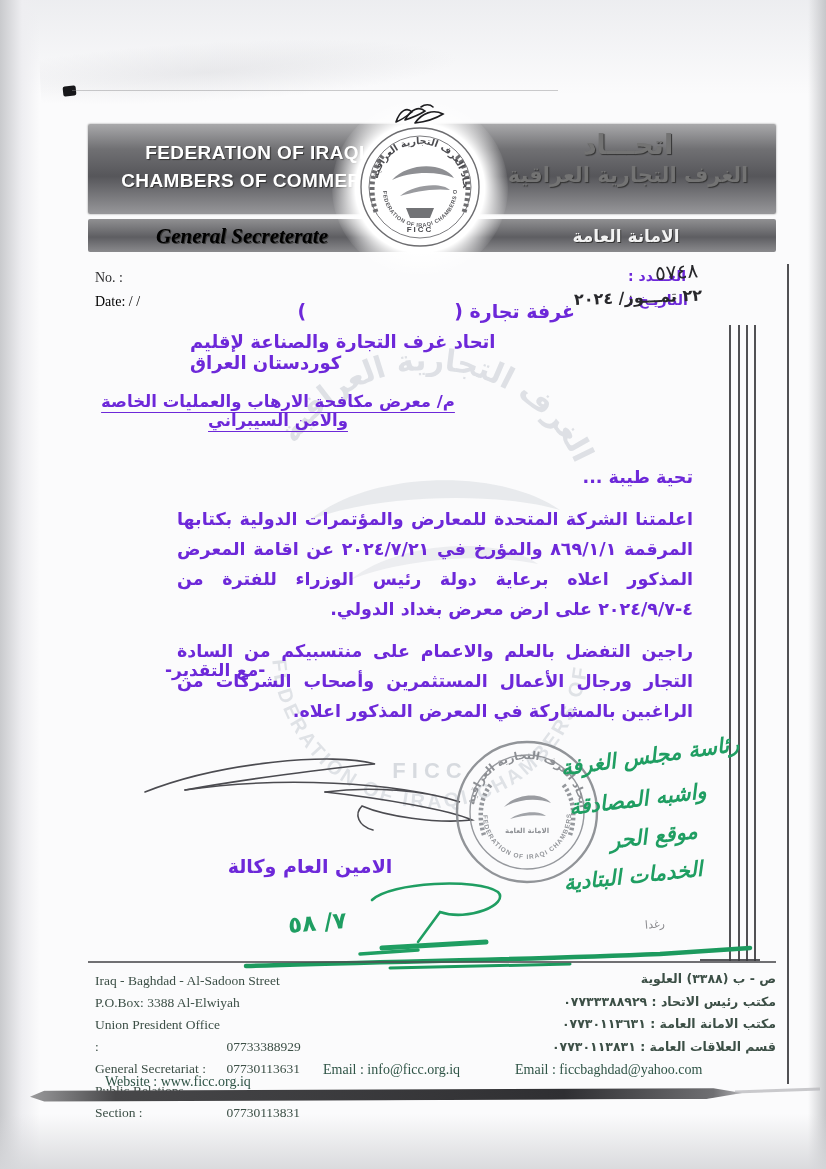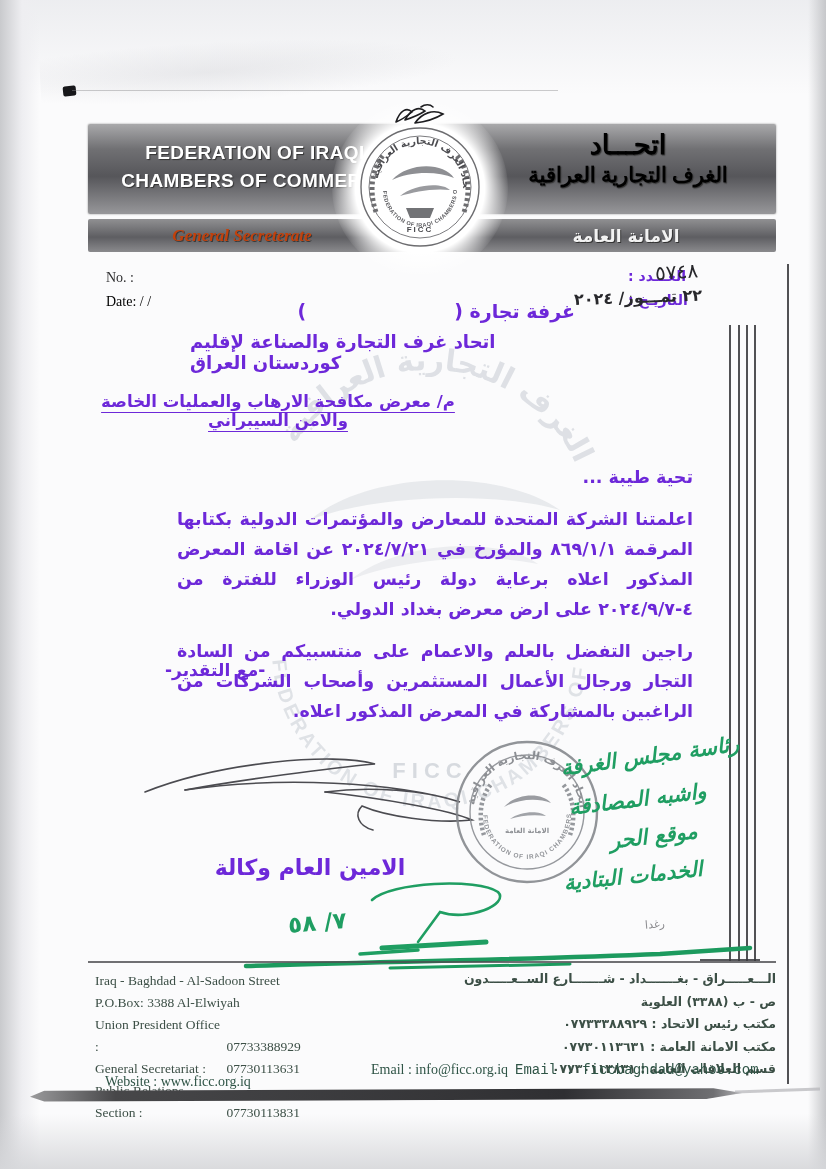--- a/index.html
+++ b/index.html
@@ -1,20 +1,20 @@
 <!DOCTYPE html>
 <html><head>
 <meta charset="utf-8">
 <style>
   html,body{margin:0;padding:0;}
   body{width:826px;height:1169px;overflow:hidden;background:#c7c8cc;font-family:"Liberation Sans",sans-serif;}
   .page{position:relative;width:826px;height:1169px;background:#fbfbfc;overflow:hidden;}
   .abs{position:absolute;}
   .ar{direction:rtl;font-family:"DejaVu Sans",sans-serif;font-weight:bold;color:#6d28d9;}
-  .en-serif{font-family:"Liberation Serif",serif;margin-left:11px;}
+  .en-serif{font-family:"Liberation Serif",serif;}
 
   
   .edge-left{left:0;top:0;width:40px;height:1169px;background:linear-gradient(90deg,#c9cacd,#eeeef1 55%,rgba(255,255,255,0));}
   .edge-top{left:0;top:0;width:826px;height:95px;background:linear-gradient(180deg,#e9eaed,rgba(255,255,255,0));opacity:.8;}
   .edge-right{right:0;top:0;width:18px;height:1169px;background:linear-gradient(270deg,#c6c7ca,rgba(255,255,255,0));}
   .edge-bottom{left:0;bottom:0;width:826px;height:55px;background:linear-gradient(0deg,#d6d7da,rgba(255,255,255,0));opacity:.9;}
   .wrinkle{left:40px;top:40px;width:420px;height:60px;background:radial-gradient(ellipse at 40% 50%,#b9bac0,rgba(255,255,255,0) 70%);opacity:.25;transform:rotate(-3deg);}
 
   
   .blob{left:63px;top:86px;width:13px;height:10px;background:#17171a;border-radius:2px;transform:rotate(-6deg);}
@@ -25,24 +25,24 @@
   .v3{left:746px;top:325px;height:636px;}
   .v4{left:754px;top:325px;height:636px;}
   .v5{left:787px;top:264px;height:820px;}
   .vtick{left:700px;top:959px;width:60px;height:2px;background:#3a3a3e;opacity:.85;}
 
   
   .banner{left:88px;top:124px;width:688px;height:128px;}
   .band-main{left:0;top:0;width:688px;height:90px;background:linear-gradient(180deg,#a9a9ab 0%,#707073 28%,#56565a 58%,#97979a 100%);border-radius:2px;box-shadow:0 0 2px #888;}
   .band-sub{left:0;top:95px;width:688px;height:33px;background:linear-gradient(180deg,#909092 0%,#5e5e62 55%,#8a8a8d 100%);border-radius:2px;}
   .hdr-en{left:14px;top:15px;width:306px;text-align:center;color:#fff;font-weight:bold;font-size:19px;line-height:28px;letter-spacing:.4px;text-shadow:1px 1px 1px #333;}
-  .hdr-ar{right:8px;top:4px;width:280px;text-align:center;color:#000000;text-shadow:1px 1px 1px #333;font-family:Liberation Serif, serif;}
+  .hdr-ar{right:8px;top:4px;width:280px;text-align:center;color:#737373;text-shadow:1px 1px 1px #333;}
   .hdr-ar .l1{font-size:27px;line-height:34px;}
   .hdr-ar .l2{font-size:21px;line-height:26px;}
-  .sub-en{left:34px;top:99px;width:240px;text-align:center;font-family:"Liberation Serif",serif;font-style:italic;font-weight:bold;font-size:17px;color:#c2410c;line-height:26px;text-shadow:1px 1px 0 #3a3a3a;}
+  .sub-en{left:34px;top:99px;width:240px;text-align:center;font-family:"Liberation Serif",serif;font-style:italic;font-weight:bold;font-size:21px;color:#000000;line-height:26px;text-shadow:1px 1px 0 #3a3a3a;}
   .sub-ar{right:50px;top:98px;width:200px;text-align:center;color:#f2f2f2;font-size:17px;line-height:28px;text-shadow:1px 1px 0 #333;}
   .logo-glow{left:244px;top:-24px;width:176px;height:176px;border-radius:50%;background:radial-gradient(circle,#ffffff 52%,rgba(255,255,255,0) 72%);}
 
   
   .no-en{left:95px;top:270px;font-size:14px;color:#2e2e30;}
   .date-en{left:95px;top:294px;font-size:14px;color:#000000;}
   .no-ar{left:628px;top:268px;width:148px;font-size:14px;text-align:left;}
   .date-ar{left:628px;top:292px;width:148px;font-size:14px;text-align:left;}
   .hw{font-family:"DejaVu Sans",sans-serif;color:#28282c;}
   .hw-no{left:588px;top:262px;width:110px;font-size:20px;letter-spacing:7px;transform:rotate(-4deg);direction:rtl;}
@@ -57,38 +57,38 @@
   .subject{left:96px;top:392px;width:364px;font-size:16.5px;text-align:center;text-decoration:underline;text-underline-offset:5px;}
 
   
   .body-block{left:165px;top:450px;width:540px;font-size:17.5px;line-height:30px;}
   .body-block p{margin:12px;text-align:justify;}
   .salutation{text-align:right;}
   .closing{left:165px;top:660px;width:540px;text-align:left;font-size:17px;}
 
   
   .sig-name{left:182px;top:828px;width:256px;text-align:center;font-size:17.5px;}
-  .sig-title{left:182px;top:855px;width:256px;text-align:center;font-size:22px;}
+  .sig-title{left:182px;top:855px;width:256px;text-align:center;font-size:19px;}
 
   
   .green{color:#1f9e62;font-family:"DejaVu Sans",sans-serif;font-weight:bold;font-style:italic;}
   .gn1{left:505px;top:748px;width:235px;font-size:21px;transform:rotate(-8deg);direction:rtl;}
   .gn2{left:492px;top:792px;width:215px;font-size:21px;transform:rotate(-7deg);direction:rtl;}
   .gn3{left:498px;top:831px;width:200px;font-size:21px;transform:rotate(-7deg);direction:rtl;}
   .gn4{left:468px;top:869px;width:235px;font-size:21px;transform:rotate(-6deg);direction:rtl;}
   .gnum{left:288px;top:908px;width:90px;font-size:23px;transform:rotate(-5deg);font-style:normal;letter-spacing:4px;}
   .pencil{left:645px;top:918px;font-size:11px;color:#8a8a8e;transform:rotate(-5deg);font-family:"DejaVu Sans",sans-serif;}
 
   
   .foot-sep{left:88px;top:961px;width:688px;height:1.5px;background:#4d4d50;opacity:.8;}
   .foot-en{left:95px;top:970px;width:330px;font-family:"Liberation Serif",serif;font-size:13.5px;color:#3c4f46;line-height:22px;}
   .foot-en .row .lbl{display:inline-block;width:128px;}
   .foot-ar{left:448px;top:968px;width:328px;direction:rtl;font-family:"DejaVu Sans",sans-serif;font-size:12.5px;font-weight:bold;color:#3c4f46;line-height:22.5px;text-align:right;}
   .contacts{left:95px;top:1062px;width:680px;font-family:"Liberation Serif",serif;font-size:14px;color:#2f5446;}
-  .contacts .c1{left:10px;top:12px;} .contacts .c2{left:228px;top:0;margin-left:48px;} .contacts .c3{left:420px;top:0;font-family:Liberation Mono, monospace;}
+  .contacts .c1{left:10px;top:12px;} .contacts .c2{left:228px;top:0;} .contacts .c3{left:420px;top:0;}
   .darkbar{left:30px;top:1088px;width:712px;height:13px;background:linear-gradient(90deg,#9a9a9c,#474749 12%,#2f2f32 75%,#6f6f72 96%,#b0b0b3);transform:rotate(-.35deg);clip-path:polygon(0 50%,2% 5%,96% 18%,100% 55%,95% 100%,2% 88%);}
   .darkbar-tail{left:735px;top:1089px;width:85px;height:3px;background:#b4b4b8;opacity:.7;transform:rotate(-2deg);}
 
   svg{overflow:visible;}
 </style>
 </head>
 <body>
 
 <div class="page">
 
@@ -243,21 +243,20 @@
 
   <div class="abs foot-en">
     <div>Iraq - Baghdad - Al-Sadoon Street</div>
     <div>P.O.Box: 3388 Al-Elwiyah</div>
     <div class="row"><span class="lbl">Union President Office :</span> <span>07733388929</span></div>
     <div class="row"><span class="lbl">General Secretariat :</span> <span>07730113631</span></div>
     <div class="row"><span class="lbl">Public Relations Section :</span> <span>07730113831</span></div>
   </div>
 
   <div class="abs foot-ar">
-    <div>الـــعـــــراق - بغـــــــداد - شـــــــارع الســعـــــدون</div>
     <div>ص - ب (٣٣٨٨) العلوية</div>
     <div><span>مكتب رئيس الاتحاد :</span> <span>٠٧٧٣٣٣٨٨٩٢٩</span></div>
     <div><span>مكتب الامانة العامة :</span> <span>٠٧٧٣٠١١٣٦٣١</span></div>
     <div><span>قسم العلاقات العامة :</span> <span>٠٧٧٣٠١١٣٨٣١</span></div>
   </div>
 
   <div class="abs contacts">
     <span class="abs c1"><span>Website :</span> <span>www.ficc.org.iq</span></span>
     <span class="abs c2"><span>Email :</span> <span>info@ficc.org.iq</span></span>
     <span class="abs c3"><span>Email :</span> <span>ficcbaghdad@yahoo.com</span></span>

